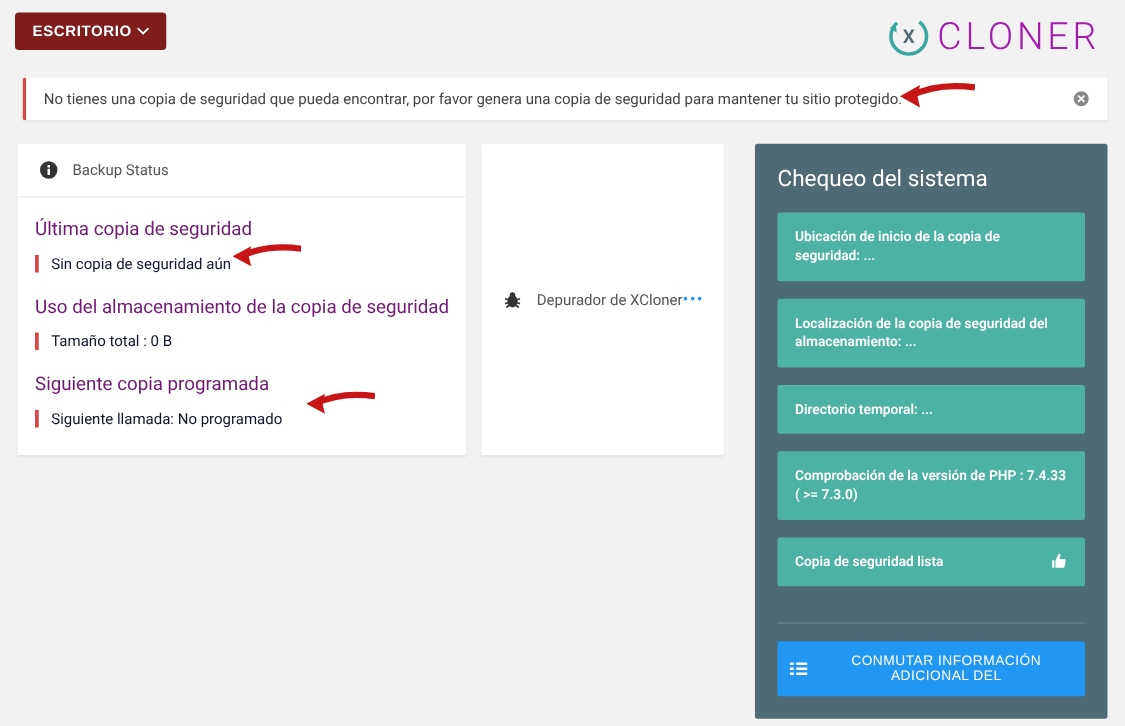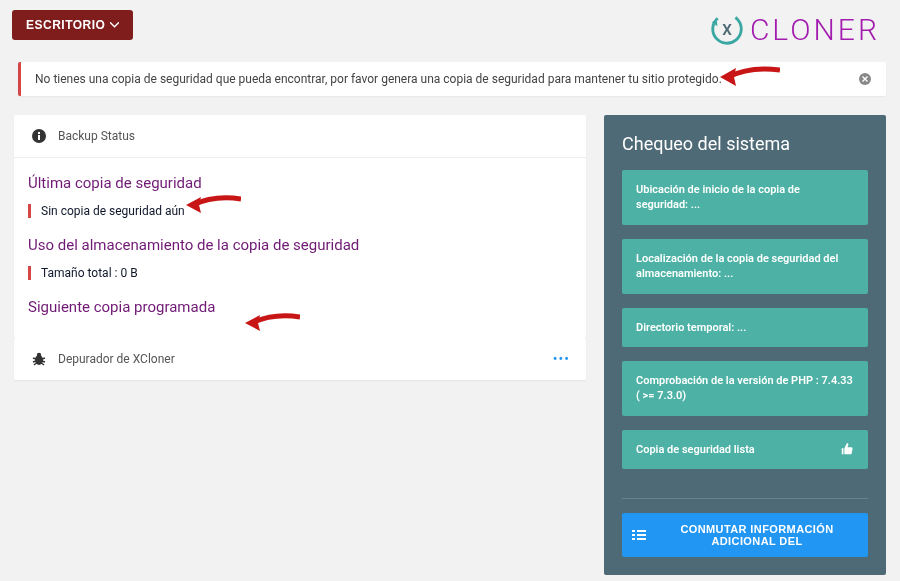--- a/index.html
+++ b/index.html
@@ -68,22 +68,22 @@
   }
   .main {
     display: flex;
     gap: 18px;
     padding: 16px 14px 0 14px;
     align-items: flex-start;
   }
   .left-col {
     flex: 1;
     display: flex;
-    flex-direction: column;
-    gap: 0;
+    flex-direction: row;
+    gap: 12px;
   }
   .card {
     background: #fff;
     border-radius: 2px;
     box-shadow: 0 1px 2px rgba(0,0,0,0.06);
   }
   .card-header {
     display: flex;
     align-items: center;
     gap: 10px;
@@ -166,21 +166,21 @@
     border-top: 1px solid #6a828c;
     padding-top: 14px;
   }
   .toggle-btn {
     background: #2196f3;
     color: #fff;
     border: none;
     width: 100%;
     padding: 10px 10px;
     font-size: 11px;
-    font-weight: 700;
+    font-weight: 400;
     letter-spacing: 0.4px;
     cursor: pointer;
     display: flex;
     align-items: center;
     justify-content: flex-end;
     gap: 10px;
     border-radius: 2px;
   }
   .icon-circle {
     width: 18px;
@@ -258,20 +258,24 @@
           <span>Sin copia de seguridad aún</span>
         </div>
 
         <div class="section-title">Uso del almacenamiento de la copia de seguridad</div>
         <div class="status-line">
           <div class="status-bar"></div>
           <span>Tamaño total : 0 B</span>
         </div>
 
         <div class="section-title">Siguiente copia programada</div>
+        <div class="status-line">
+          <div class="status-bar"></div>
+          <span>Siguiente llamada: No programado</span>
+        </div>
       </div>
     </div>
 
     <div class="card debug-card">
       <div class="debug-left">
         <span class="icon-circle">
           <svg width="16" height="16" viewBox="0 0 16 16">
             <ellipse cx="8" cy="9" rx="4" ry="5" fill="#333"></ellipse>
             <circle cx="8" cy="4" r="2.2" fill="#333"></circle>
             <line x1="2" y1="7" x2="5" y2="8" stroke="#333" stroke-width="1.4"></line>

